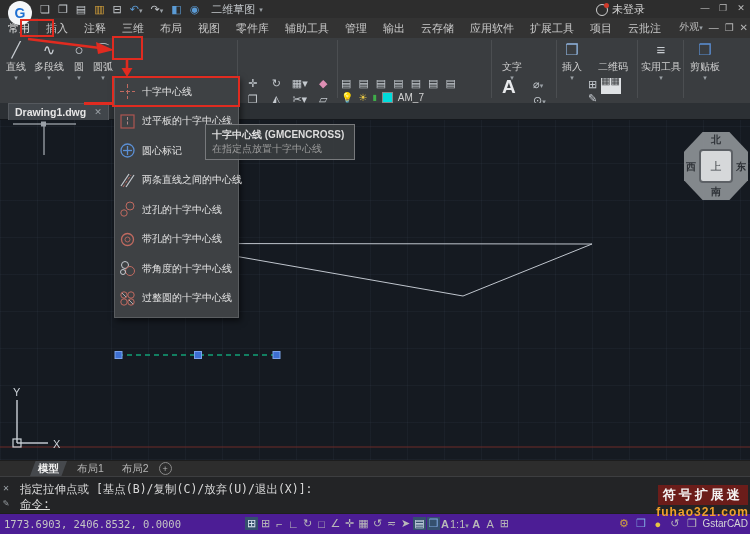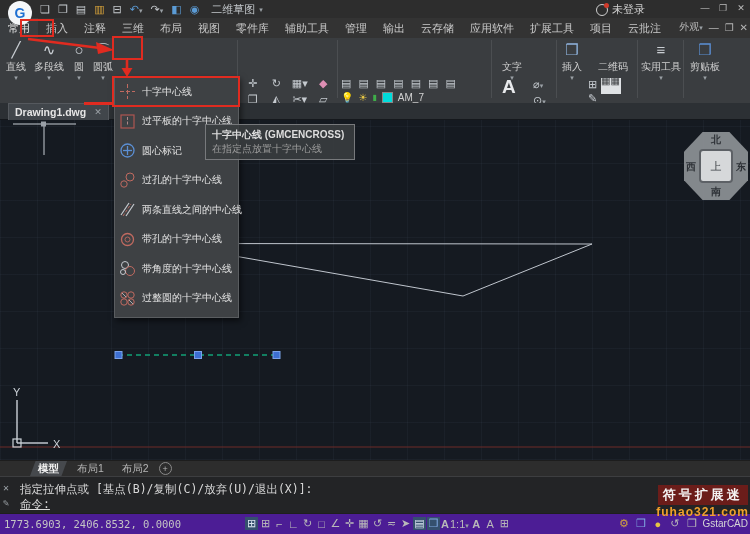--- a/index.html
+++ b/index.html
@@ -371,32 +371,32 @@
     <div class="fly-item">
       <svg width="17" height="17">
         <circle cx="8.5" cy="8.5" r="6.5" fill="none" stroke="#5b8fd4" stroke-width="1.3"></circle>
         <line x1="8.5" y1="4" x2="8.5" y2="13" stroke="#5b8fd4" stroke-width="1.3"></line>
         <line x1="4" y1="8.5" x2="13" y2="8.5" stroke="#5b8fd4" stroke-width="1.3"></line>
       </svg>
       <span class="flabel">圆心标记</span>
     </div>
     <div class="fly-item">
       <svg width="17" height="17">
-        <circle cx="11" cy="5" r="4" fill="none" stroke="#c06a60" stroke-width="1"></circle>
-        <circle cx="5" cy="12" r="3.2" fill="none" stroke="#c06a60" stroke-width="1"></circle>
-      </svg>
-      <span class="flabel">过孔的十字中心线</span>
-    </div>
-    <div class="fly-item">
-      <svg width="17" height="17">
         <line x1="2" y1="14" x2="10" y2="2" stroke="#c5cacf" stroke-width="1.2"></line>
         <line x1="7" y1="15" x2="15" y2="3" stroke="#c5cacf" stroke-width="1.2"></line>
         <line x1="4" y1="15" x2="12" y2="3" stroke="#c06a60" stroke-width="0.9" stroke-dasharray="3,1.5"></line>
       </svg>
       <span class="flabel">两条直线之间的中心线</span>
+    </div>
+    <div class="fly-item">
+      <svg width="17" height="17">
+        <circle cx="11" cy="5" r="4" fill="none" stroke="#c06a60" stroke-width="1"></circle>
+        <circle cx="5" cy="12" r="3.2" fill="none" stroke="#c06a60" stroke-width="1"></circle>
+      </svg>
+      <span class="flabel">过孔的十字中心线</span>
     </div>
     <div class="fly-item">
       <svg width="17" height="17">
         <circle cx="8.5" cy="8.5" r="6" fill="none" stroke="#c06a60" stroke-width="1.3"></circle>
         <circle cx="8.5" cy="8.5" r="2.5" fill="none" stroke="#c06a60" stroke-width="0.9"></circle>
       </svg>
       <span class="flabel">带孔的十字中心线</span>
     </div>
     <div class="fly-item">
       <svg width="17" height="17">

